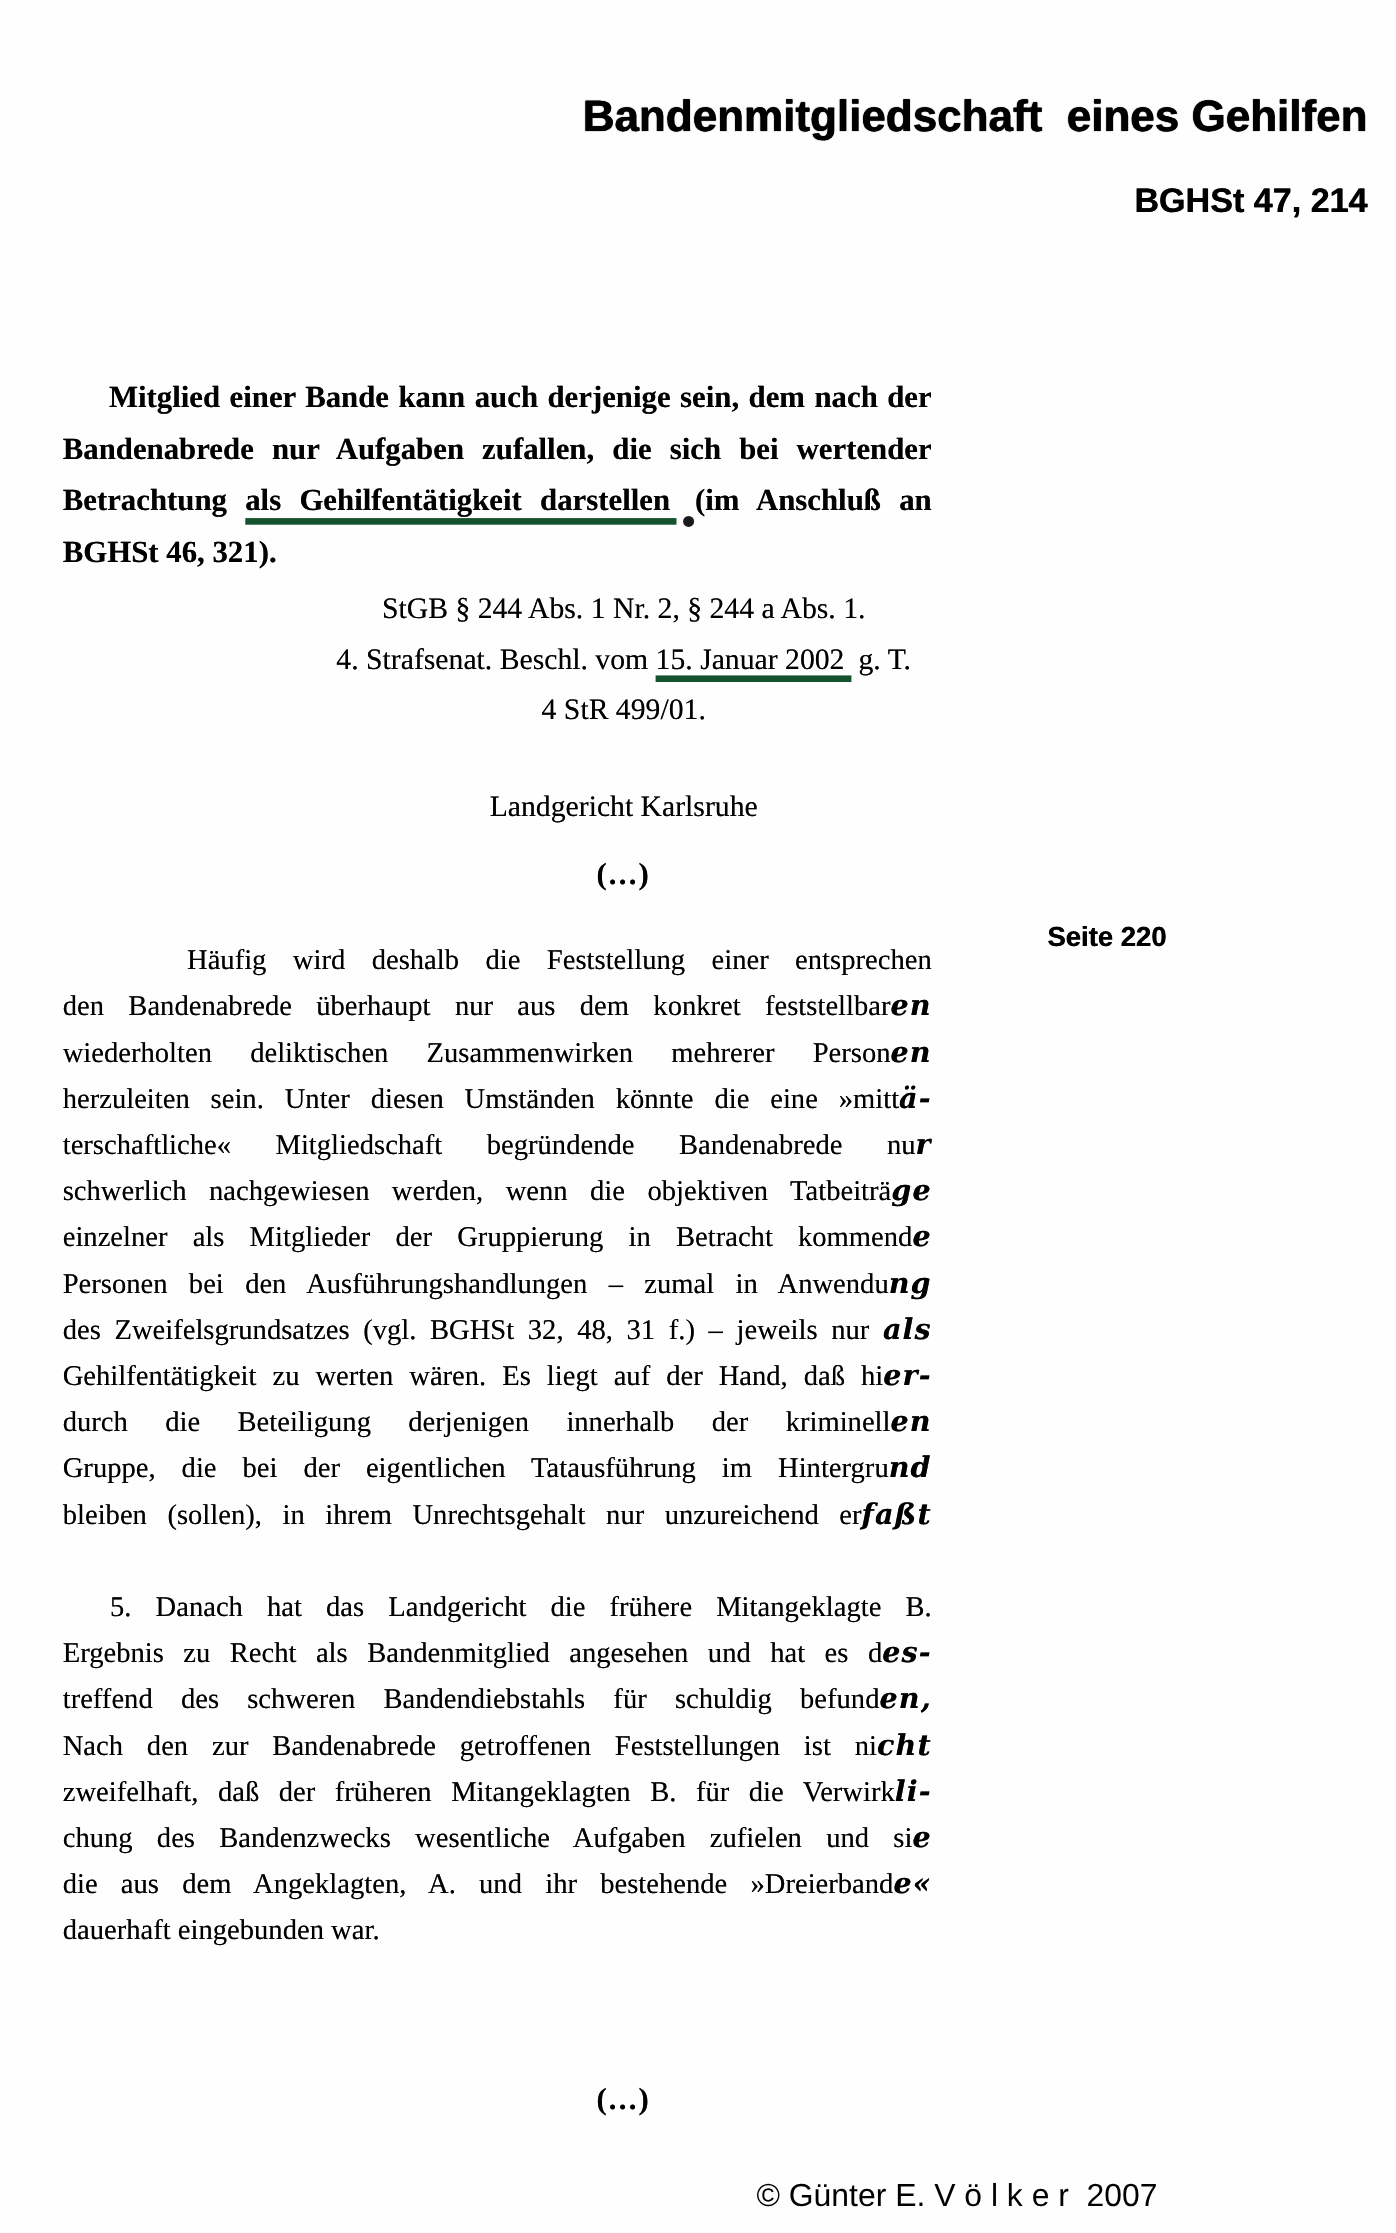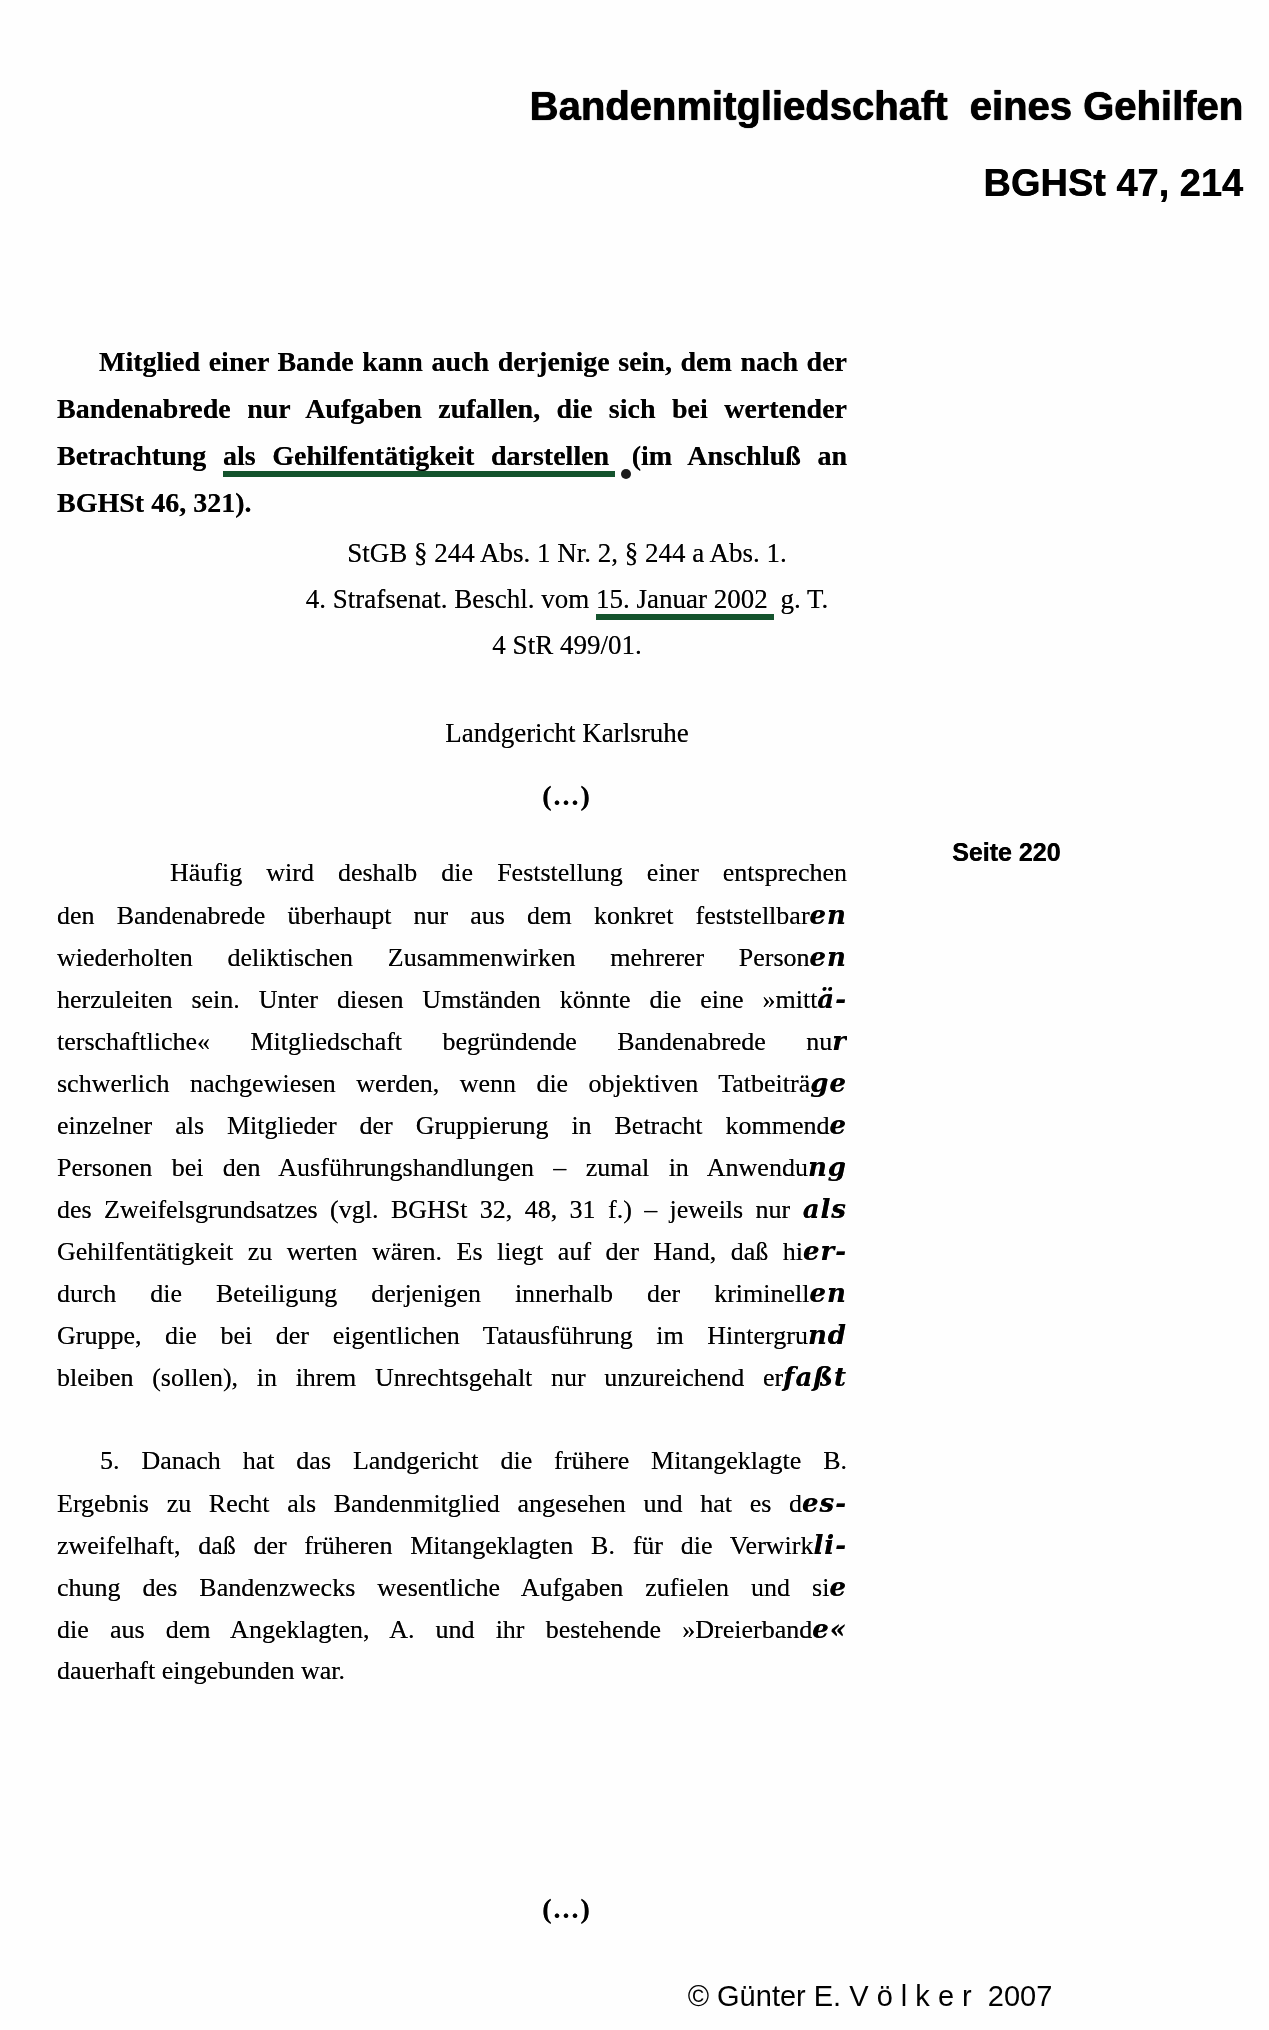--- a/index.html
+++ b/index.html
@@ -16,21 +16,21 @@
   .header{
     position:absolute;top:48px;right:26px;text-align:right;
     font-family:"Liberation Sans", sans-serif;font-weight:700;
     white-space:pre;
   }
   .header .title{
     font-size:40px;line-height:44px;letter-spacing:0px;
     text-shadow:0.6px 0 0 #000, 0 0 1px #000;
   }
   .header .ref{
-    font-size:38px;line-height:38px;
+    font-size:31px;line-height:38px;
     text-shadow:0.5px 0 0 #000;
   }
   
   .doc-text{ text-shadow:0 0 0.6px rgba(0,0,0,0.65); }
   .col{ position:absolute; left:57px; width:790px; }
   .centerwrap{ position:absolute; left:57px; width:1020px; text-align:center; }
 
   #headnote{ top:338px; font-weight:700; font-size:28px; }
   #headnote .line{ line-height:47px; max-height:47px; overflow:hidden; }
   #headnote .line.first{ text-indent:42px; }
@@ -119,20 +119,22 @@
       <div class="line justify"><span>des Zweifelsgrundsatzes (vgl. BGHSt 32, 48, 31 f.) – jeweils nur </span><span class="hand">als</span></div>
       <div class="line justify"><span>Gehilfentätigkeit zu werten wären. Es liegt auf der Hand, daß hi</span><span class="hand">er-</span></div>
       <div class="line justify"><span>durch die Beteiligung derjenigen innerhalb der kriminell</span><span class="hand">en</span></div>
       <div class="line justify"><span>Gruppe, die bei der eigentlichen Tatausführung im Hintergru</span><span class="hand">nd</span></div>
       <div class="line justify"><span>bleiben (sollen), in ihrem Unrechtsgehalt nur unzureichend er</span><span class="hand">faßt</span></div>
     </div>
 
   <div id="para2" class="col doc-text">
       <div class="line justify first"><span>5. Danach hat das Landgericht die frühere Mitangeklagte B.</span></div>
       <div class="line justify"><span>Ergebnis zu Recht als Bandenmitglied angesehen und hat es d</span><span class="hand">es-</span></div>
+      <div class="line justify"><span>treffend des schweren Bandendiebstahls für schuldig befund</span><span class="hand">en,</span></div>
+      <div class="line justify"><span>Nach den zur Bandenabrede getroffenen Feststellungen ist ni</span><span class="hand">cht</span></div>
       <div class="line justify"><span>zweifelhaft, daß der früheren Mitangeklagten B. für die Verwirk</span><span class="hand">li-</span></div>
       <div class="line justify"><span>chung des Bandenzwecks wesentliche Aufgaben zufielen und si</span><span class="hand">e</span></div>
       <div class="line justify"><span>die aus dem Angeklagten, A. und ihr bestehende »Dreierband</span><span class="hand">e«</span></div>
       <div class="line justify lastline"><span>dauerhaft eingebunden war.</span></div>
     </div>
 
   <div id="ellipsis-bottom" class="centerwrap doc-text">(...)</div>
 
   <div class="footer">
     <div class="copyright">© Günter E. V ö l k e r  2007</div>

